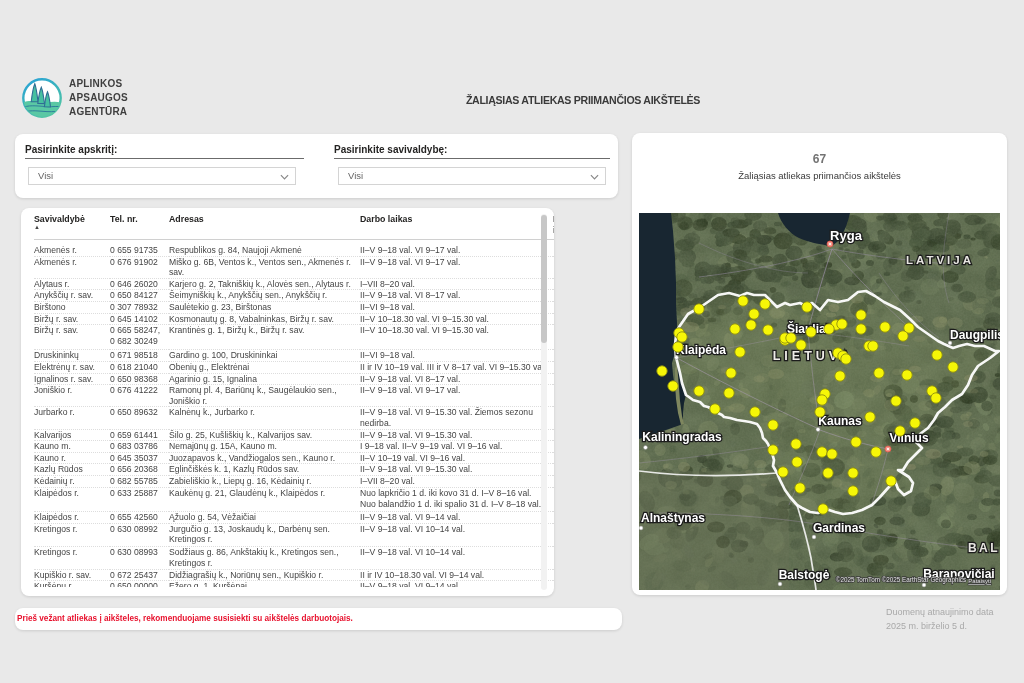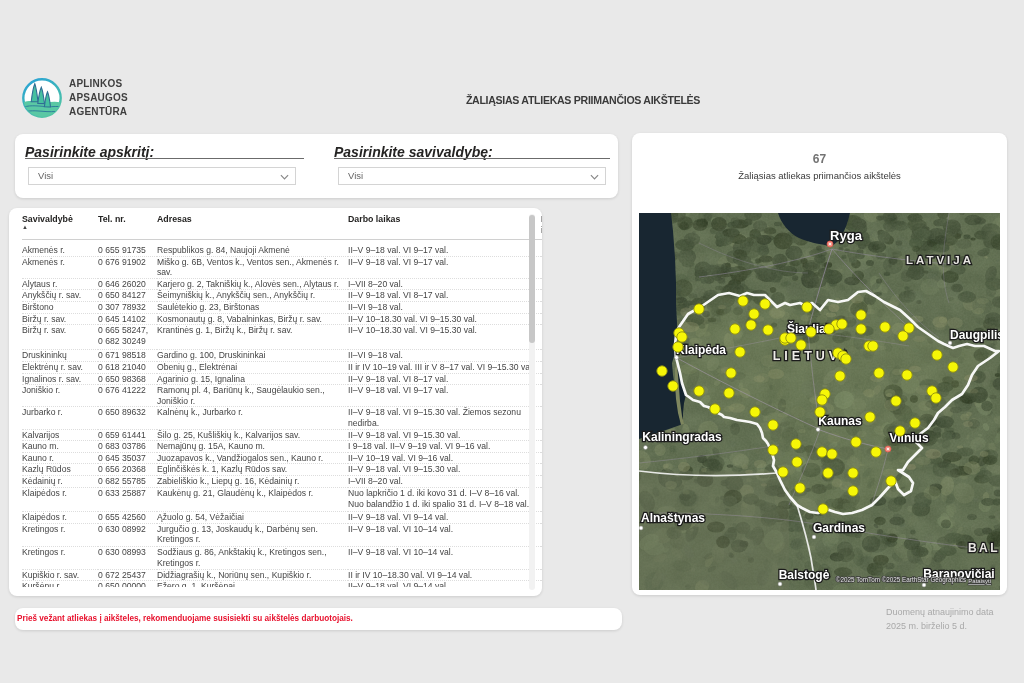--- a/index.html
+++ b/index.html
@@ -2,25 +2,25 @@
 <html><head><meta charset="utf-8">
 <style>
 *{margin:0;padding:0;box-sizing:border-box}
 body{width:1024px;height:683px;background:#e9e9e9;font-family:"Liberation Sans",sans-serif;position:relative;overflow:hidden}
 .card{position:absolute;background:#fff;border-radius:8px;box-shadow:0 1px 3px rgba(0,0,0,0.12)}
 #logo{position:absolute;left:21px;top:77px;display:flex;align-items:flex-start}
 #logo .t{margin-left:6px;font-size:10px;font-weight:bold;color:#3f3f3f;line-height:14px;letter-spacing:0.2px}
 #title{position:absolute;left:383px;top:94px;width:400px;text-align:center;font-size:10.6px;font-weight:bold;color:#3a3a3a;letter-spacing:-0.3px}
 #filters{left:15px;top:134px;width:603px;height:64px}
 .fsec{position:absolute;top:0;height:100%}
-.fsec .lab{position:absolute;top:10px;font-size:14px;font-weight:bold;font-style:italic;color:#252423}
+.fsec .lab{position:absolute;top:10px;font-size:10px;font-weight:bold;color:#252423}
 .fsec .ul{position:absolute;top:24px;height:1px;background:#6b6b6b}
 .fsec .sel{position:absolute;top:33px;height:18px;border:1px solid #d4d4d4;border-radius:0;background:#fff;font-size:9.5px;color:#666;line-height:16px;padding-left:9px}
 .chev{position:absolute;right:6px;top:5.5px;width:9px;height:6px}
-#tablecard{left:9px;top:208px;width:533px;height:388px;overflow:hidden}
+#tablecard{left:21px;top:208px;width:533px;height:388px;overflow:hidden}
 #tclip{height:379px;overflow:hidden}
 #tbl{border-collapse:collapse;width:576px;margin-left:13px;table-layout:fixed;font-size:8.6px;color:#444}
 #tbl col.c1{width:76px} #tbl col.c2{width:59px} #tbl col.c3{width:191px} #tbl col.c4{width:193px} #tbl col.c5{width:57px}
 #tbl th{text-align:left;font-size:8.8px;color:#252423;padding:6px 6px 4px 0;vertical-align:top;line-height:10.5px;border-bottom:1px solid #d0d0d0}
 #tbl td{padding:0 6px 0 0;line-height:10.6px;border-bottom:1px dotted #ddd;vertical-align:top}
 #tbl td.ic{text-align:center;padding-right:4px}
 #tbl tr.pad3 td{padding-bottom:3px}
 #tbl tr.first td{padding-top:5px}
 #tbl tr.pb1 td{padding-bottom:1px}
 #tbl tr.pb2 td{padding-bottom:1.5px}

